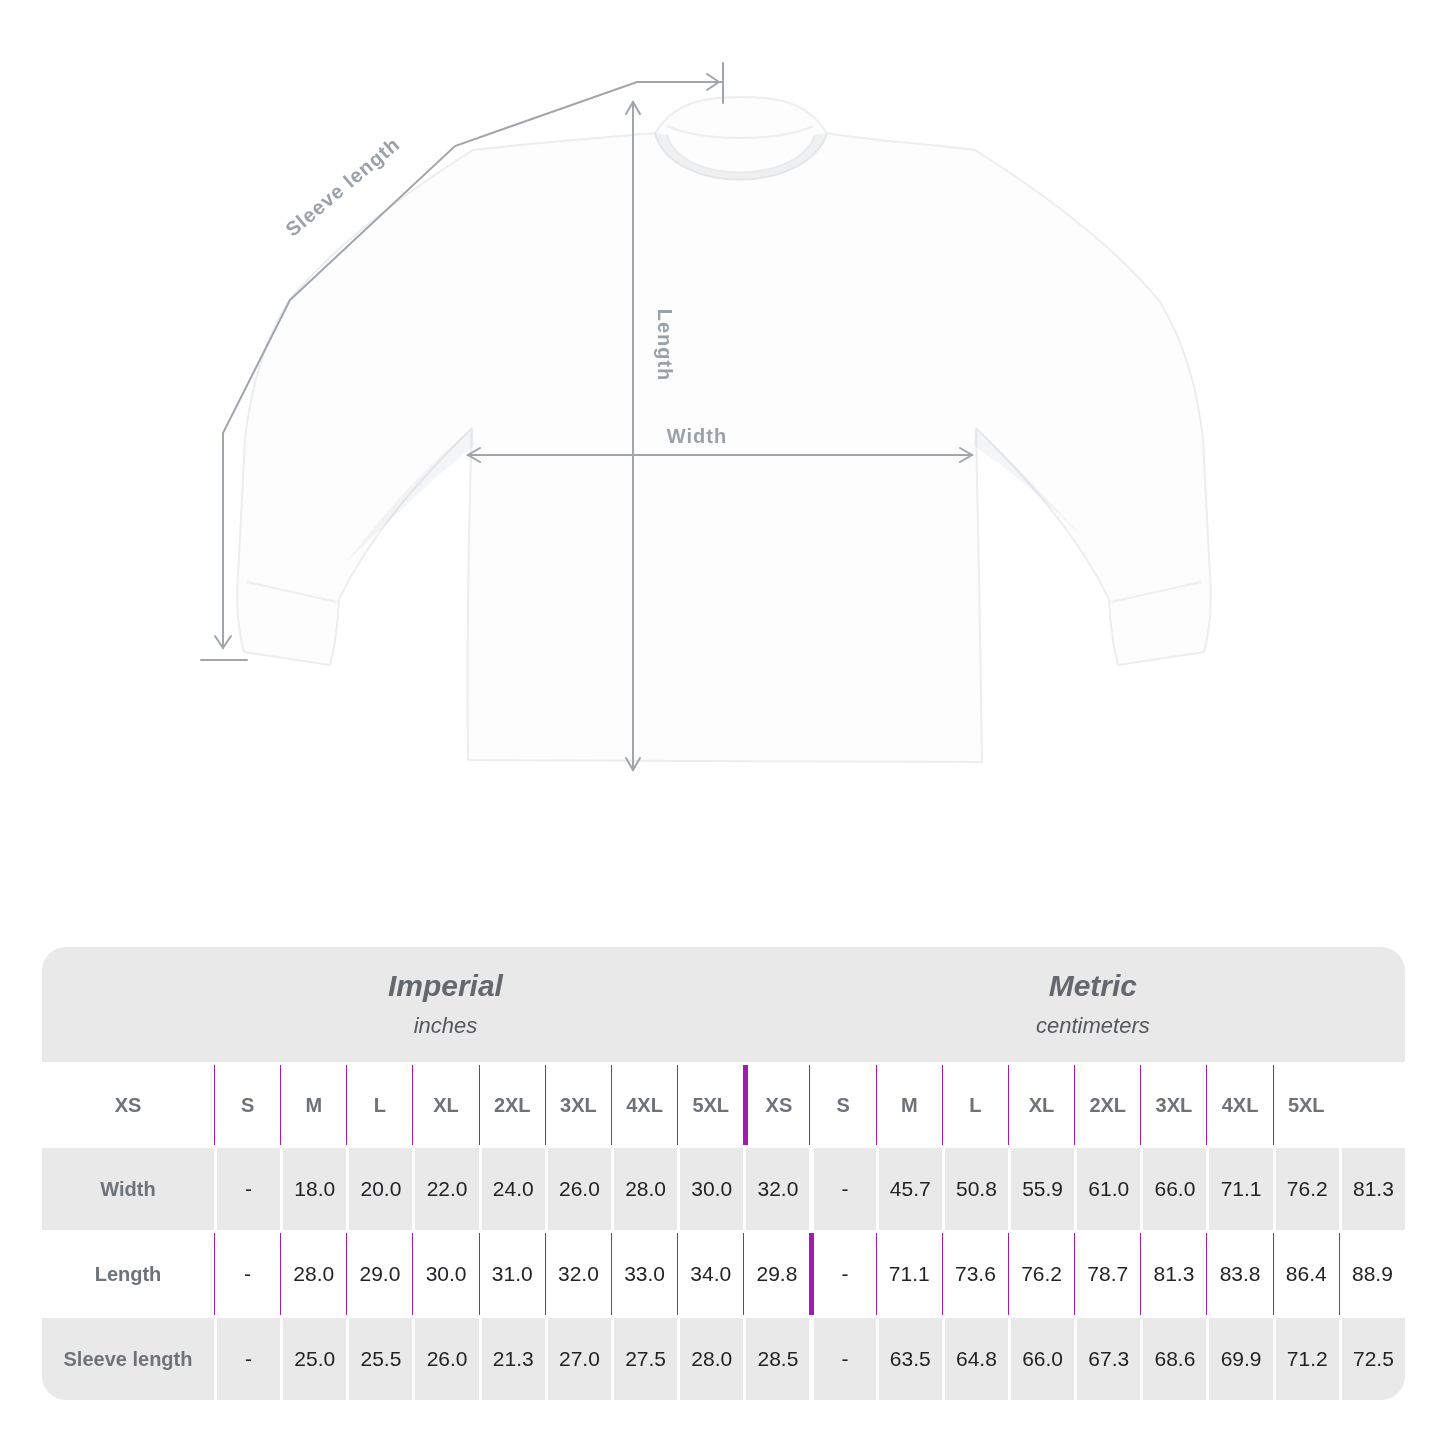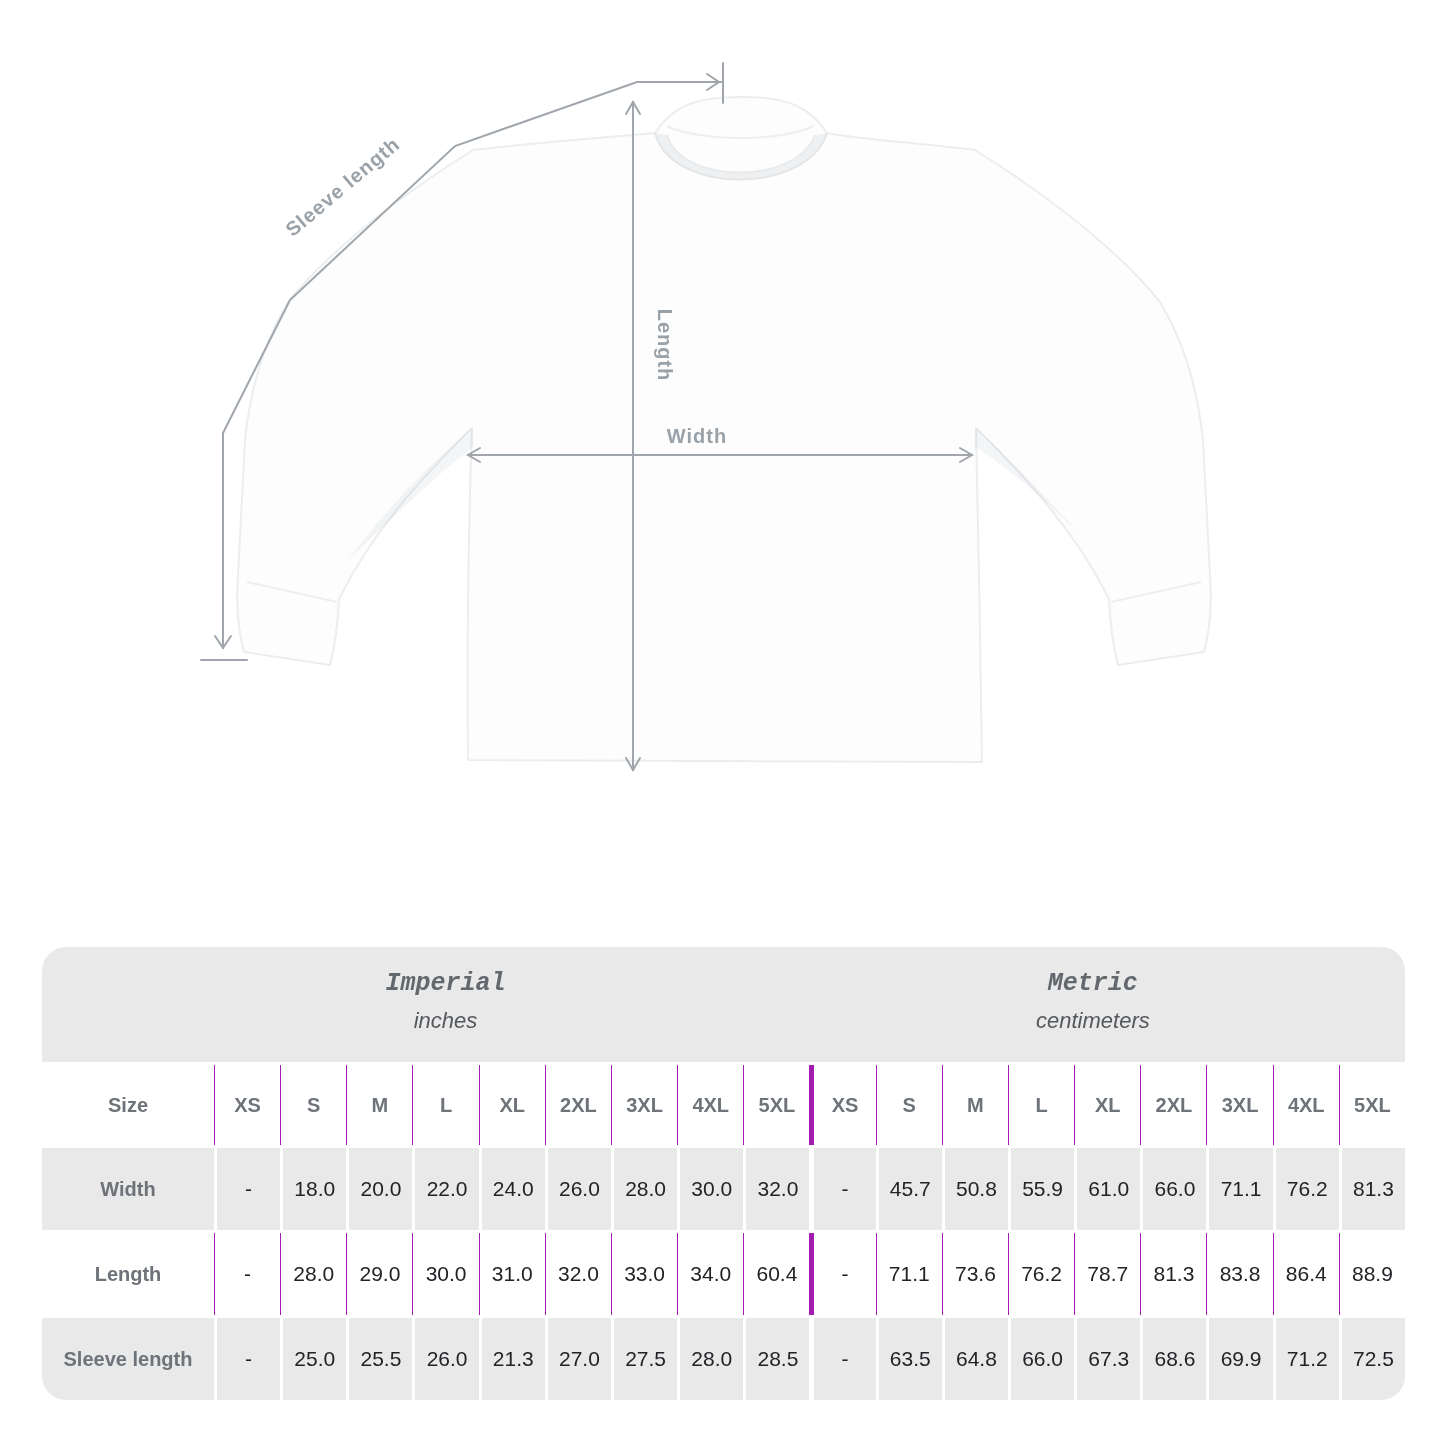--- a/index.html
+++ b/index.html
@@ -20,21 +20,21 @@
   
   .size-table { position:absolute; left:42px; top:947px; width:1363px; }
 
   .band {
     position:relative; height:115px; background:#e9e9e9;
     border-radius:24px 24px 0 0;
   }
   .band-group { position:absolute; top:22px; transform:translateX(-50%); text-align:center; }
   .band-group.imperial { left:29.6%; }
   .band-group.metric   { left:77.1%; }
-  .g-title { font-size:25px; font-weight:bold; font-style:italic; color:#63686e;font-family:Liberation Mono, monospace; }
+  .g-title { font-size:30px; font-weight:bold; font-style:italic; color:#63686e; }
   .g-unit  { font-size:22px; font-style:italic; color:#55595e; margin-top:10px; }
 
   .trow { display:grid; grid-template-columns:172px repeat(18, 1fr); margin-top:3px; }
   .trow.header { height:80px; }
   .trow.data   { height:82px; }
 
   .cell {
     display:flex; align-items:center; justify-content:center;
     box-sizing:border-box; font-size:21px; color:#212326; background:#ffffff;
   }
@@ -125,21 +125,20 @@
         <div class="g-title">Imperial</div>
         <div class="g-unit">inches</div>
       </div>
       <div class="band-group metric">
         <div class="g-title">Metric</div>
         <div class="g-unit">centimeters</div>
       </div>
     </div>
 
     <div class="trow header">
-      <div class="cell lab">Size</div>
       <div class="cell">XS</div>
       <div class="cell">S</div>
       <div class="cell">M</div>
       <div class="cell">L</div>
       <div class="cell">XL</div>
       <div class="cell">2XL</div>
       <div class="cell">3XL</div>
       <div class="cell">4XL</div>
       <div class="cell">5XL</div>
       <div class="cell mstart">XS</div>
@@ -178,21 +177,21 @@
     <div class="trow data white">
       <div class="cell lab">Length</div>
       <div class="cell">-</div>
       <div class="cell">28.0</div>
       <div class="cell">29.0</div>
       <div class="cell">30.0</div>
       <div class="cell">31.0</div>
       <div class="cell">32.0</div>
       <div class="cell">33.0</div>
       <div class="cell">34.0</div>
-      <div class="cell">60.4</div>
+      <div class="cell">29.8</div>
       <div class="cell mstart">-</div>
       <div class="cell">71.1</div>
       <div class="cell">73.6</div>
       <div class="cell">76.2</div>
       <div class="cell">78.7</div>
       <div class="cell">81.3</div>
       <div class="cell">83.8</div>
       <div class="cell">86.4</div>
       <div class="cell">88.9</div>
     </div>

